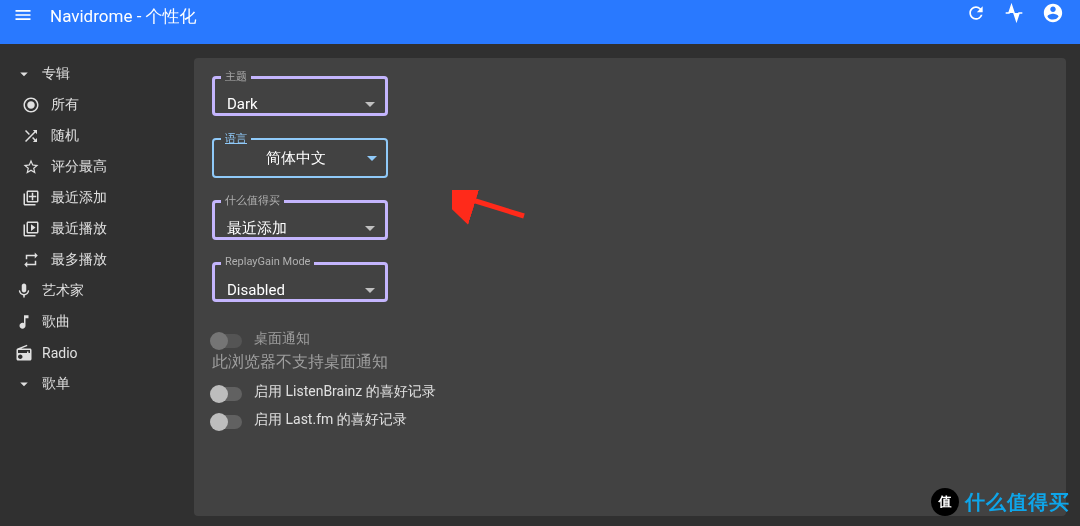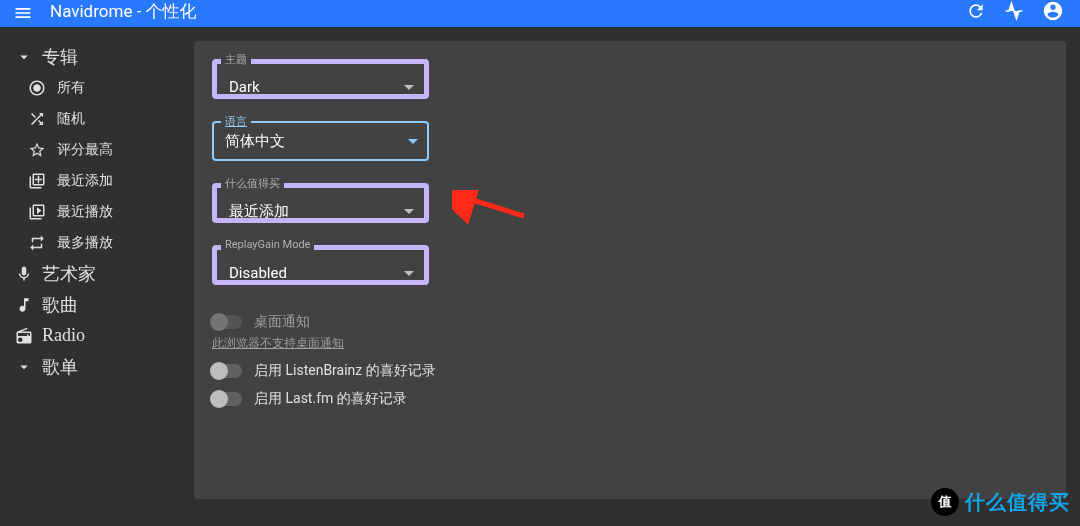--- a/index.html
+++ b/index.html
@@ -1,54 +1,54 @@
 <!DOCTYPE html>
 <html><head>
 <meta charset="utf-8">
 <style>
   * { box-sizing: border-box; margin: 0; padding: 0; }
   html, body { width: 1080px; height: 526px; overflow: hidden; font-family: -apple-system, BlinkMacSystemFont, "Segoe UI", Roboto, "Helvetica Neue", Arial, sans-serif; background: #303030; color: #fff; }
   
-  .appbar { height: 27px; background: #2979ff; display: flex; align-items: flex-start; padding: 0 10px; }
+  .appbar { height: 44px; background: #2979ff; display: flex; align-items: flex-end; padding: 16px 10px; }
   .appbar .menu-btn { width: 26px; height: 26px; display: flex; align-items: center; justify-content: center; cursor: pointer; }
   .appbar .title { margin-left: 14px; font-size: 17px; font-weight: 400; flex: 1; color: #fff; }
   .appbar .right { display: flex; align-items: center; gap: 18px; padding-right: 6px; }
   .appbar svg { fill: #fff; }
 
   .body-wrap { display: flex; height: calc(100% - 40px); }
   
   .sidebar { width: 194px; padding-top: 14px; flex-shrink: 0; }
-  .nav-row { height: 31px; display: flex; align-items: center; padding-left: 14px; cursor: pointer; font-size: 18px; color: #e0e0e0; font-family: Liberation Serif, serif; }
+  .nav-row { height: 31px; display: flex; align-items: center; padding-left: 14px; cursor: pointer; font-size: 14px; color: #e0e0e0; }
   .nav-row .left-icon { width: 20px; height: 20px; display: flex; align-items: center; justify-content: center; }
   .nav-row .label { margin-left: 8px; }
-  .nav-sub { height: 31px; display: flex; align-items: center; padding-left: 27px; cursor: pointer; font-size: 14px; color: #e0e0e0; }
+  .nav-sub { height: 31px; display: flex; align-items: center; padding-left: 21px; cursor: pointer; font-size: 14px; color: #e0e0e0; }
   .nav-sub .icon { width: 20px; height: 20px; display: flex; align-items: center; justify-content: center; }
   .nav-sub .label { margin-left: 10px; }
   .sidebar svg { fill: #e0e0e0; }
 
   .content { flex: 1; padding: 14px 14px 14px 0; }
   .card { background: #424242; border-radius: 4px; padding: 18px 18px 24px 18px; height: 100%; }
   
-  .field { position: relative; width: 217px; margin-bottom: 22px; }
-  .field .box { border: 5px solid #c4b5fd; border-radius: 4px; height: 40px; display: flex; align-items: center; padding: 16px 10px 0 12px; cursor: pointer; }
-  .field.active .box { border: 2px solid #90caf9; padding: 0 9px 0 11px; }
+  .field { position: relative; width: 176px; margin-bottom: 22px; }
+  .field .box { border: 3px solid #c4b5fd; border-radius: 4px; height: 40px; display: flex; align-items: center; padding: 16px 10px 0 12px; cursor: pointer; }
+  .field.active .box { border: 2px solid #90caf9; padding: 0 9px 0 11px; text-align: center; }
   .field .label { position: absolute; top: -7px; left: 9px; background: #424242; padding: 0 4px; font-size: 11px; color: #b0b0b0; }
   .field.active .label { color: #90caf9; text-decoration: underline; }
   .field .value { flex: 1; font-size: 15px; color: #fff; }
   .field .arrow { width: 0; height: 0; border-left: 5px solid transparent; border-right: 5px solid transparent; border-top: 5px solid #c0c0c0; }
   .field.active .arrow { border-top-color: #90caf9; }
   
-  .toggle-row { display: flex; align-items: center; margin-top: 10px; margin-bottom: 4px; font-size: 14px; color: #e0e0e0; }
+  .toggle-row { display: flex; align-items: flex-end; margin-top: 10px; margin-bottom: 4px; font-size: 14px; color: #e0e0e0; }
   .toggle-row.disabled { color: #9e9e9e; }
   .toggle { width: 30px; height: 14px; background: #616161; border-radius: 7px; position: relative; margin-right: 12px; cursor: pointer; }
   .toggle.disabled { background: #545454; cursor: default; }
   .toggle .knob { width: 18px; height: 18px; background: #bdbdbd; border-radius: 50%; position: absolute; top: -2px; left: -2px; }
   .toggle.disabled .knob { background: #757575; }
   
-  .caption { font-size: 12px; color: #9e9e9e; margin-top: 2px; margin-bottom: 10px; text-decoration: underline; }
+  .caption { font-size: 16px; color: #9e9e9e; margin-top: 2px; margin-bottom: 10px; }
   
   .annotation-arrow { position: absolute; left: 452px; top: 190px; pointer-events: none; }
   
   .watermark { position: absolute; right: 10px; bottom: 10px; display: flex; align-items: center; gap: 6px; }
   .watermark .badge { width: 28px; height: 28px; border-radius: 50%; background: #000; display: flex; align-items: center; justify-content: center; font-size: 13px; font-weight: bold; color: #fff; }
   .watermark .text { font-weight: 700; font-size: 20px; color: #0ea5e9; letter-spacing: 1px; }
 </style>
 </head>
 <body>
 

